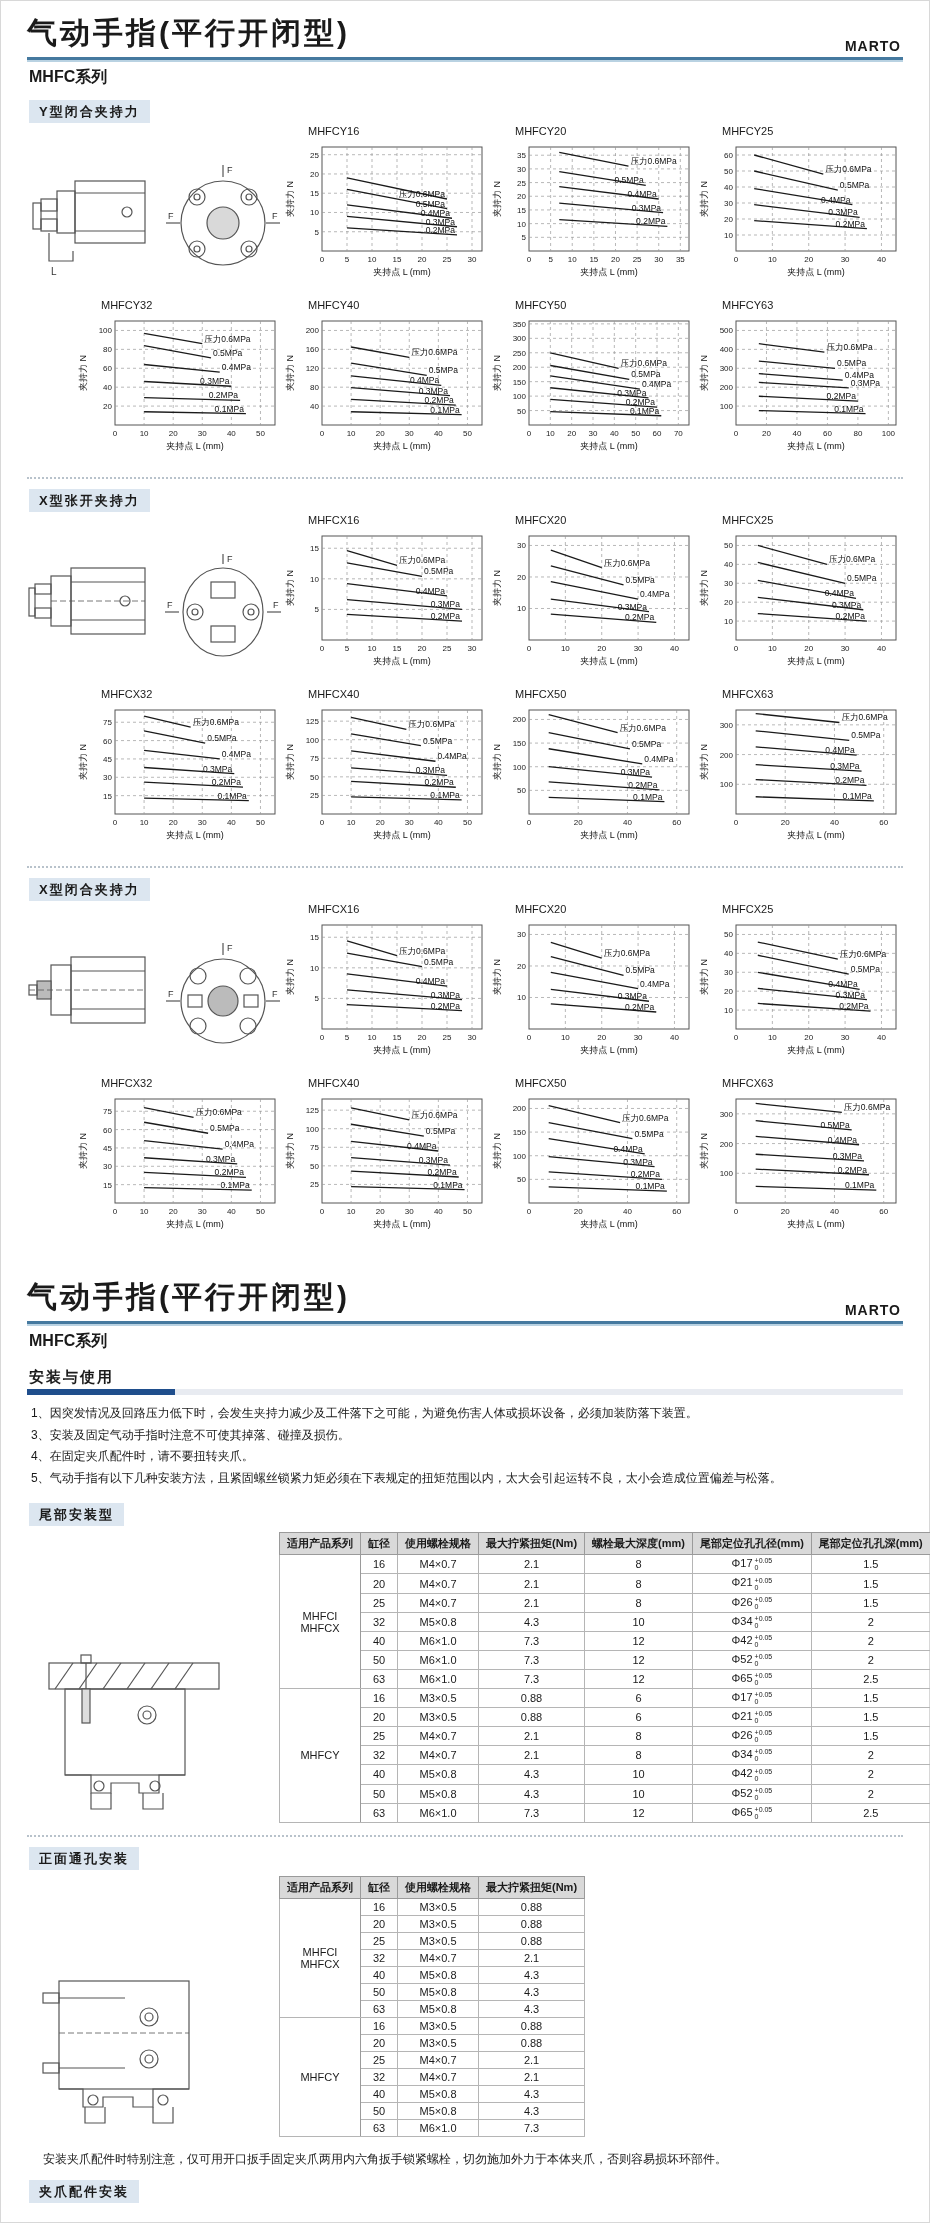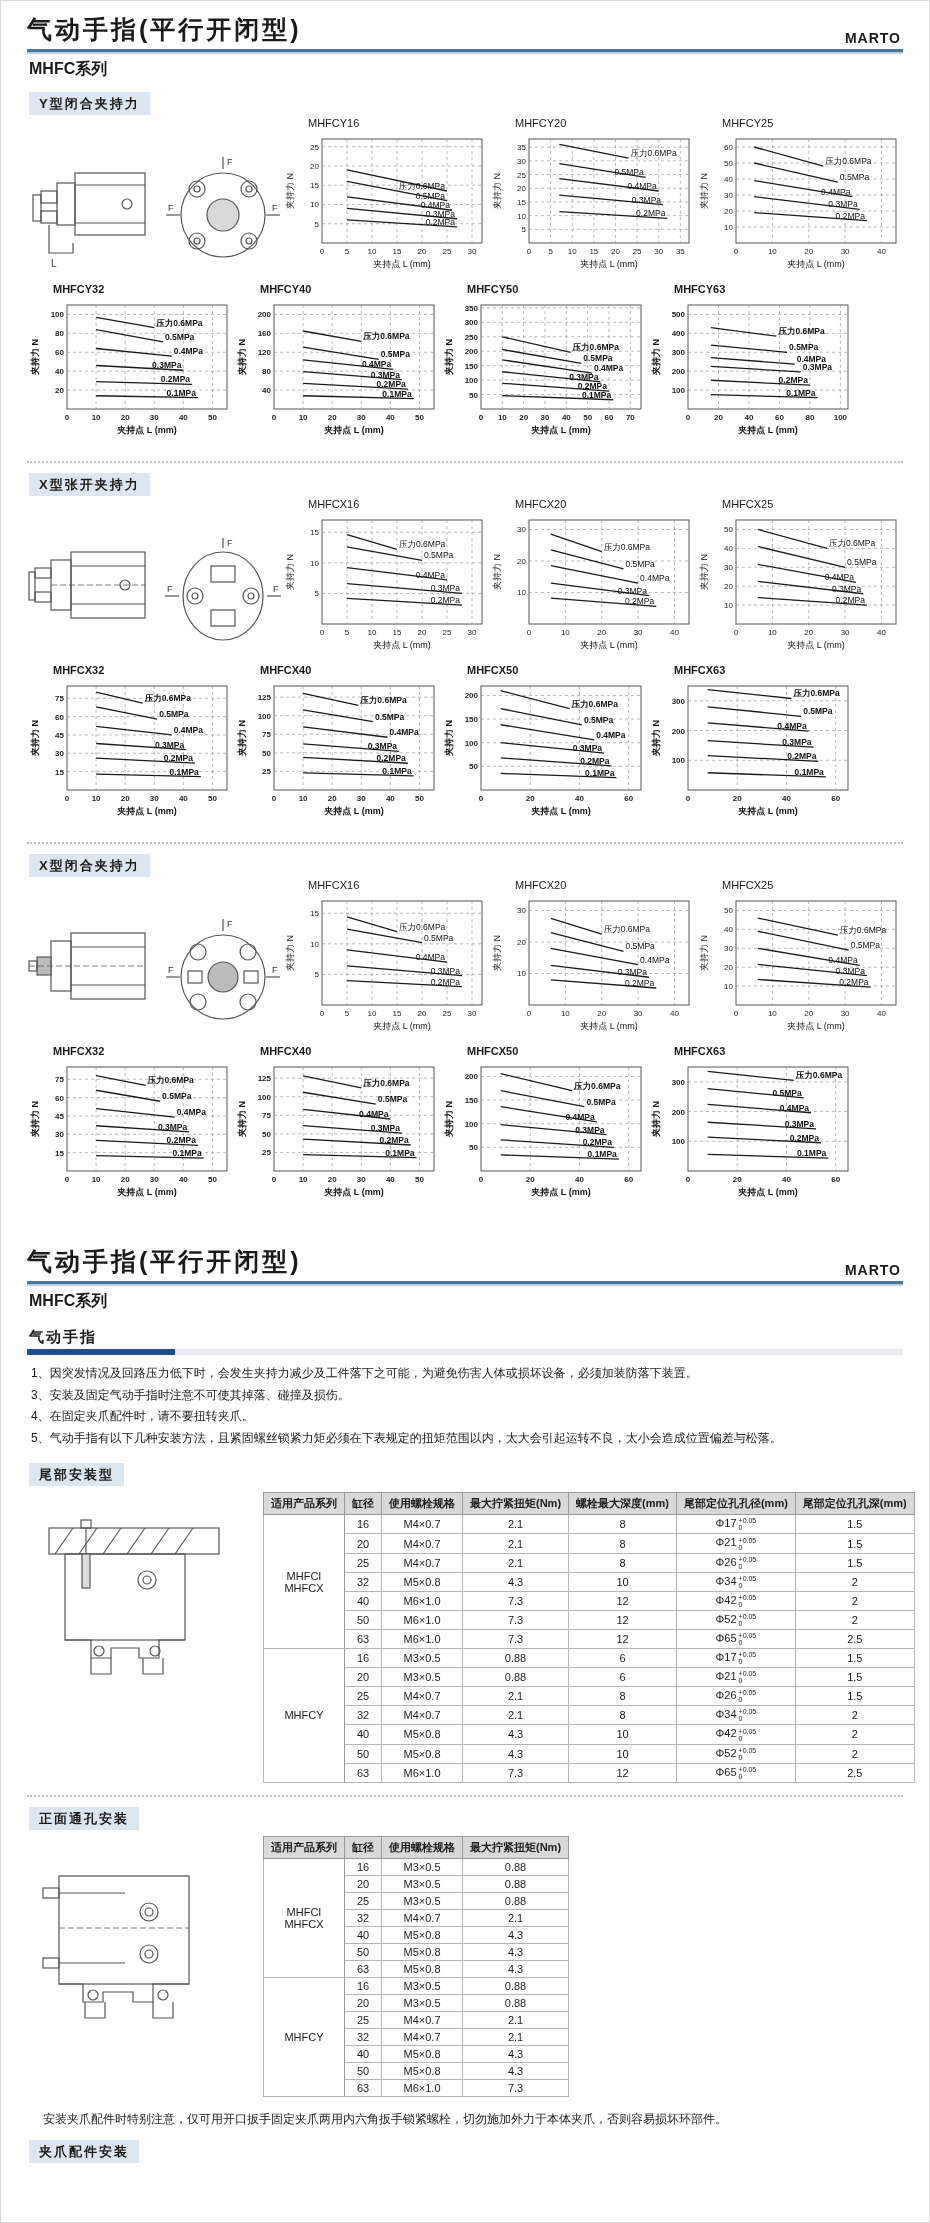--- a/index.html
+++ b/index.html
@@ -1,42 +1,42 @@
 <!DOCTYPE html>
 <html><head>
 <meta charset="utf-8">
 <style>
   html,body{margin:0;padding:0;background:#f3f3f3;}
   body{width:930px;font-family:"Liberation Sans","DejaVu Sans",sans-serif;color:#1a1a1a;}
   .sheet{width:930px;min-height:2223px;background:#ffffff;position:relative;box-sizing:border-box;padding:6px 26px 10px 26px;border:1px solid #d8d8d8;}
   .pg-head{position:relative;margin-top:6px;}
-  .pg-title{font-size:25px;font-weight:bold;letter-spacing:3px;margin:0;}
+  .pg-title{font-size:30px;font-weight:bold;letter-spacing:3px;margin:0;}
   .brand{position:absolute;right:2px;bottom:0;font-size:14px;font-weight:bold;letter-spacing:1px;}
   .title-rule{height:3px;background:#45799f;margin-top:3px;border-bottom:2px solid #b9d2e2;}
   .series{font-size:16px;font-weight:bold;margin:5px 0 8px 2px;}
   .sec-label{display:inline-block;background:#dce6f0;padding:3px 10px 2px 10px;font-size:13px;font-weight:bold;letter-spacing:2px;margin:4px 0 2px 2px;}
   .crow1{display:flex;align-items:flex-start;}
   .drawpair{width:268px;display:flex;align-items:center;justify-content:space-between;padding-top:38px;}
   .charts3{flex:1;display:flex;}
-  .charts4{display:flex;justify-content:flex-start;margin-top:0;font-weight:bold;}
+  .charts4{display:flex;justify-content:flex-end;margin-top:8px;}
   .chart{width:207px;}
   .ct{font-size:11px;margin:0 0 0 26px;height:14px;}
   .pb{fill:none;stroke:#555;stroke-width:1;}
   .gl{stroke:#9a9a9a;stroke-width:0.7;stroke-dasharray:3 3;}
   .tk{font-size:8px;fill:#222;}
   .ll{font-size:8.5px;fill:#111;}
   .al{font-size:9px;fill:#111;}
   .dl{stroke:#1a1a1a;stroke-width:1.3;}
   .dots{border:none;border-top:2px dotted #b8c2cb;margin:12px 0 6px 0;}
   .install-h{font-size:15px;font-weight:bold;letter-spacing:2px;margin:16px 0 2px 2px;}
   .install-bar{height:6px;background:#e8ebf1;position:relative;margin-bottom:8px;}
   .install-bar::before{content:"";position:absolute;left:0;top:0;height:100%;width:148px;background:#1f4e8c;}
   .notes{font-size:12px;line-height:1.8;margin:4px 0 10px 4px;}
   .notes div{white-space:pre-wrap;}
-  .mount-row{display:flex;gap:14px;align-items:flex-start;margin:4px 0 6px 2px;}
+  .mount-row{display:flex;gap:30px;align-items:flex-end;margin:4px 0 6px 2px;}
   .mount-draw{flex:0 0 220px;padding-top:26px;}
   table{border-collapse:collapse;font-size:11px;}
   th{background:#d9d9d9;font-weight:bold;padding:3px 7px;border:1px solid #9a9a9a;white-space:nowrap;}
   td{padding:2px 7px;text-align:center;border:1px solid #b5b5b5;white-space:nowrap;}
   .gcell{white-space:pre-line;border-right:1px solid #9a9a9a;}
   .tol{display:inline-flex;flex-direction:column;font-size:7px;line-height:7px;vertical-align:middle;margin-left:2px;text-align:left;}
   .note6{font-size:12px;line-height:1.8;margin:12px 0 6px 4px;}
   svg{display:block;}
 </style>
 </head>
@@ -1002,21 +1002,21 @@
   </section>
 
   
   <div class="pg-head" style="margin-top:34px">
     <h1 class="pg-title">气动手指(平行开闭型)</h1>
     <span class="brand">MARTO</span>
   </div>
   <div class="title-rule"></div>
   <div class="series">MHFC系列</div>
 
-  <div class="install-h">气动手指</div>
+  <div class="install-h">安装与使用</div>
   <div class="install-bar"></div>
 
   <div class="notes">
     <div>1、因突发情况及回路压力低下时，会发生夹持力减少及工件落下之可能，为避免伤害人体或损坏设备，必须加装防落下装置。</div>
     <div>3、安装及固定气动手指时注意不可使其掉落、碰撞及损伤。</div>
     <div>4、在固定夹爪配件时，请不要扭转夹爪。</div>
     <div>5、气动手指有以下几种安装方法，且紧固螺丝锁紧力矩必须在下表规定的扭矩范围以内，太大会引起运转不良，太小会造成位置偏差与松落。</div>
   </div>
 
   

